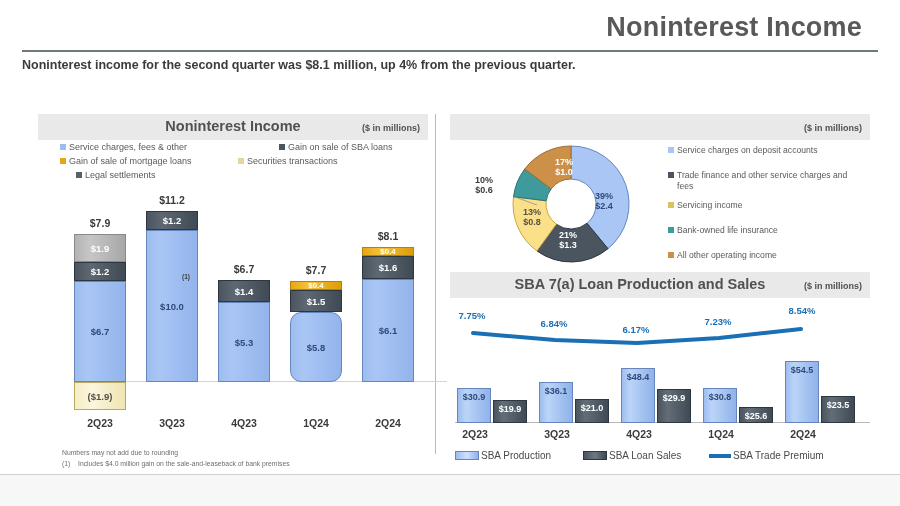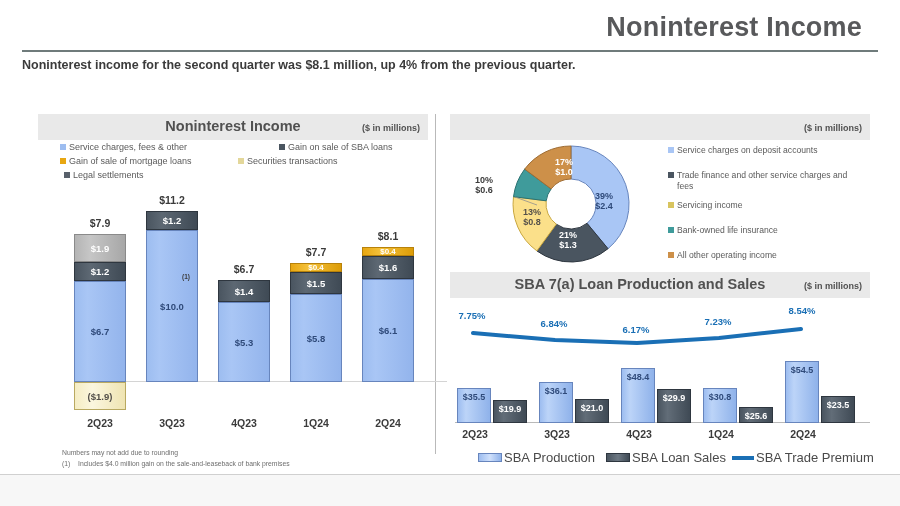--- a/index.html
+++ b/index.html
@@ -96,22 +96,22 @@
       padding-top:3px;font-size:9px;font-weight:bold;}
   .sb.prod{width:34px;background:linear-gradient(to right,#9dbdf0 0%,#bcd4f8 25%,#8fb2ea 100%);
            border:1px solid #6785bd;color:#2f4a7a;}
   .sb.sale{width:34px;background:linear-gradient(to right,#4a5560 0%,#626d78 30%,#3f4a55 100%);
            border:1px solid #2e363f;color:#ffffff;}
   .pctlbl{position:absolute;font-size:9.5px;font-weight:bold;color:#1a6fb5;
           width:50px;text-align:center;}
   #sba-axis{position:absolute;left:0;width:415px;height:1px;background:#b9b9b9;}
   .sxcat{position:absolute;width:76px;text-align:center;font-size:10.5px;
          font-weight:bold;color:#3b3b3b;}
-  #sba-legend{position:absolute;left:460px;top:450px;width:415px;height:14px;
-              font-size:13px;color:#4a4a4a;text-align:right;}
+  #sba-legend{position:absolute;left:437px;top:450px;width:415px;height:14px;
+              font-size:10px;color:#4a4a4a;text-align:right;}
   #sba-legend .slrow{position:absolute;display:flex;align-items:center;white-space:nowrap;}
   .slmark{width:22px;height:7px;display:inline-block;margin-right:2px;}
 
   
   #footer-rule{position:absolute;left:0;right:0;top:474px;height:1px;background:#d0d0d0;}
   #footer{position:absolute;left:0;right:0;top:475px;bottom:0;background:#f7f7f7;}
 </style>
 </head>
 <body>
 
@@ -138,21 +138,21 @@
       <span>Gain on sale of SBA loans</span>
     </div>
     <div class="lrow" style="left:0;top:14px;">
       <i class="lmark" style="background:#e8a712;"></i>
       <span>Gain of sale of mortgage loans</span>
     </div>
     <div class="lrow" style="left:178px;top:14px;">
       <i class="lmark" style="background:#e3d79a;"></i>
       <span>Securities transactions</span>
     </div>
-    <div class="lrow" style="left:4px;top:28px;align-items:center;">
+    <div class="lrow" style="left:16px;top:28px;align-items:center;">
       <i class="lmark" style="background:#58606b;"></i>
       <span>Legal settlements</span>
     </div>
   </div>
 
   <div id="stack-chart">
     <div id="zeroline" style="bottom:33px;"></div>
 
     <div class="sbar" style="left:24px;bottom:33px;">
       <div class="topval" style="top:-17px;">$7.9</div>
@@ -176,21 +176,21 @@
     <div class="sbar" style="left:168px;bottom:33px;">
       <div class="topval" style="top:-17px;">$6.7</div>
       <div class="seg dark" style="height:22px;">$1.4</div>
       <div class="seg blue" style="height:80px;">$5.3</div>
     </div>
 
     <div class="sbar" style="left:240px;bottom:33px;">
       <div class="topval" style="top:-17px;">$7.7</div>
       <div class="seg gold" style="height:9px;font-size:8px;">$0.4</div>
       <div class="seg dark" style="height:22px;">$1.5</div>
-      <div class="seg blue" style="height:88px;">$5.8</div>
+      <div class="seg blue" style="height:70px;border-radius:11px;">$5.8</div>
     </div>
 
     <div class="sbar" style="left:312px;bottom:33px;">
       <div class="topval" style="top:-17px;">$8.1</div>
       <div class="seg gold" style="height:9px;font-size:8px;">$0.4</div>
       <div class="seg dark" style="height:23px;">$1.6</div>
       <div class="seg blue" style="height:103px;">$6.1</div>
     </div>
 
     <div class="xcat" style="left:14px;top:222px;">2Q23</div>
@@ -283,21 +283,21 @@
 
     <svg style="position:absolute;left:0;top:0;width:415px;height:60px;" viewBox="0 0 415 60">
       <polyline points="18,33 100,40 182,43 264,38 346,29" fill="none" stroke="#1a6fb5" stroke-width="4" stroke-linecap="round" stroke-linejoin="round"></polyline>
     </svg>
     <div class="pctlbl" style="left:-8px;top:10px;">7.75%</div>
     <div class="pctlbl" style="left:74px;top:18px;">6.84%</div>
     <div class="pctlbl" style="left:156px;top:24px;">6.17%</div>
     <div class="pctlbl" style="left:238px;top:16px;">7.23%</div>
     <div class="pctlbl" style="left:322px;top:5px;">8.54%</div>
 
-    <div class="sb prod" style="left:2px;bottom:22px;height:35px;">$35.5</div>
+    <div class="sb prod" style="left:2px;bottom:22px;height:35px;">$30.9</div>
     <div class="sb sale" style="left:38px;bottom:22px;height:23px;">$19.9</div>
 
     <div class="sb prod" style="left:84px;bottom:22px;height:41px;">$36.1</div>
     <div class="sb sale" style="left:120px;bottom:22px;height:24px;">$21.0</div>
 
     <div class="sb prod" style="left:166px;bottom:22px;height:55px;">$48.4</div>
     <div class="sb sale" style="left:202px;bottom:22px;height:34px;">$29.9</div>
 
     <div class="sb prod" style="left:248px;bottom:22px;height:35px;">$30.8</div>
     <div class="sb sale" style="left:284px;bottom:22px;height:16px;">$25.6</div>

